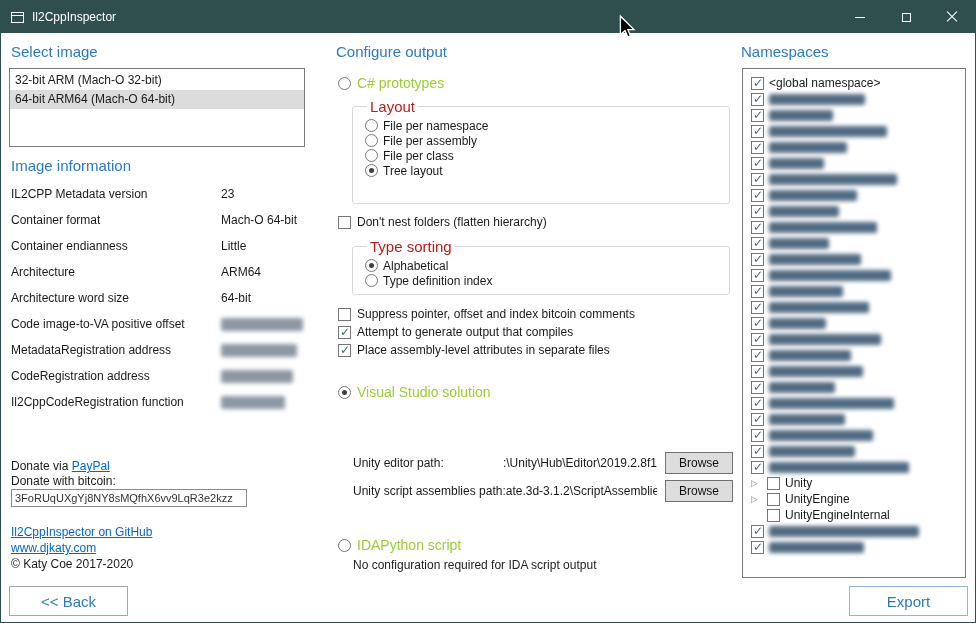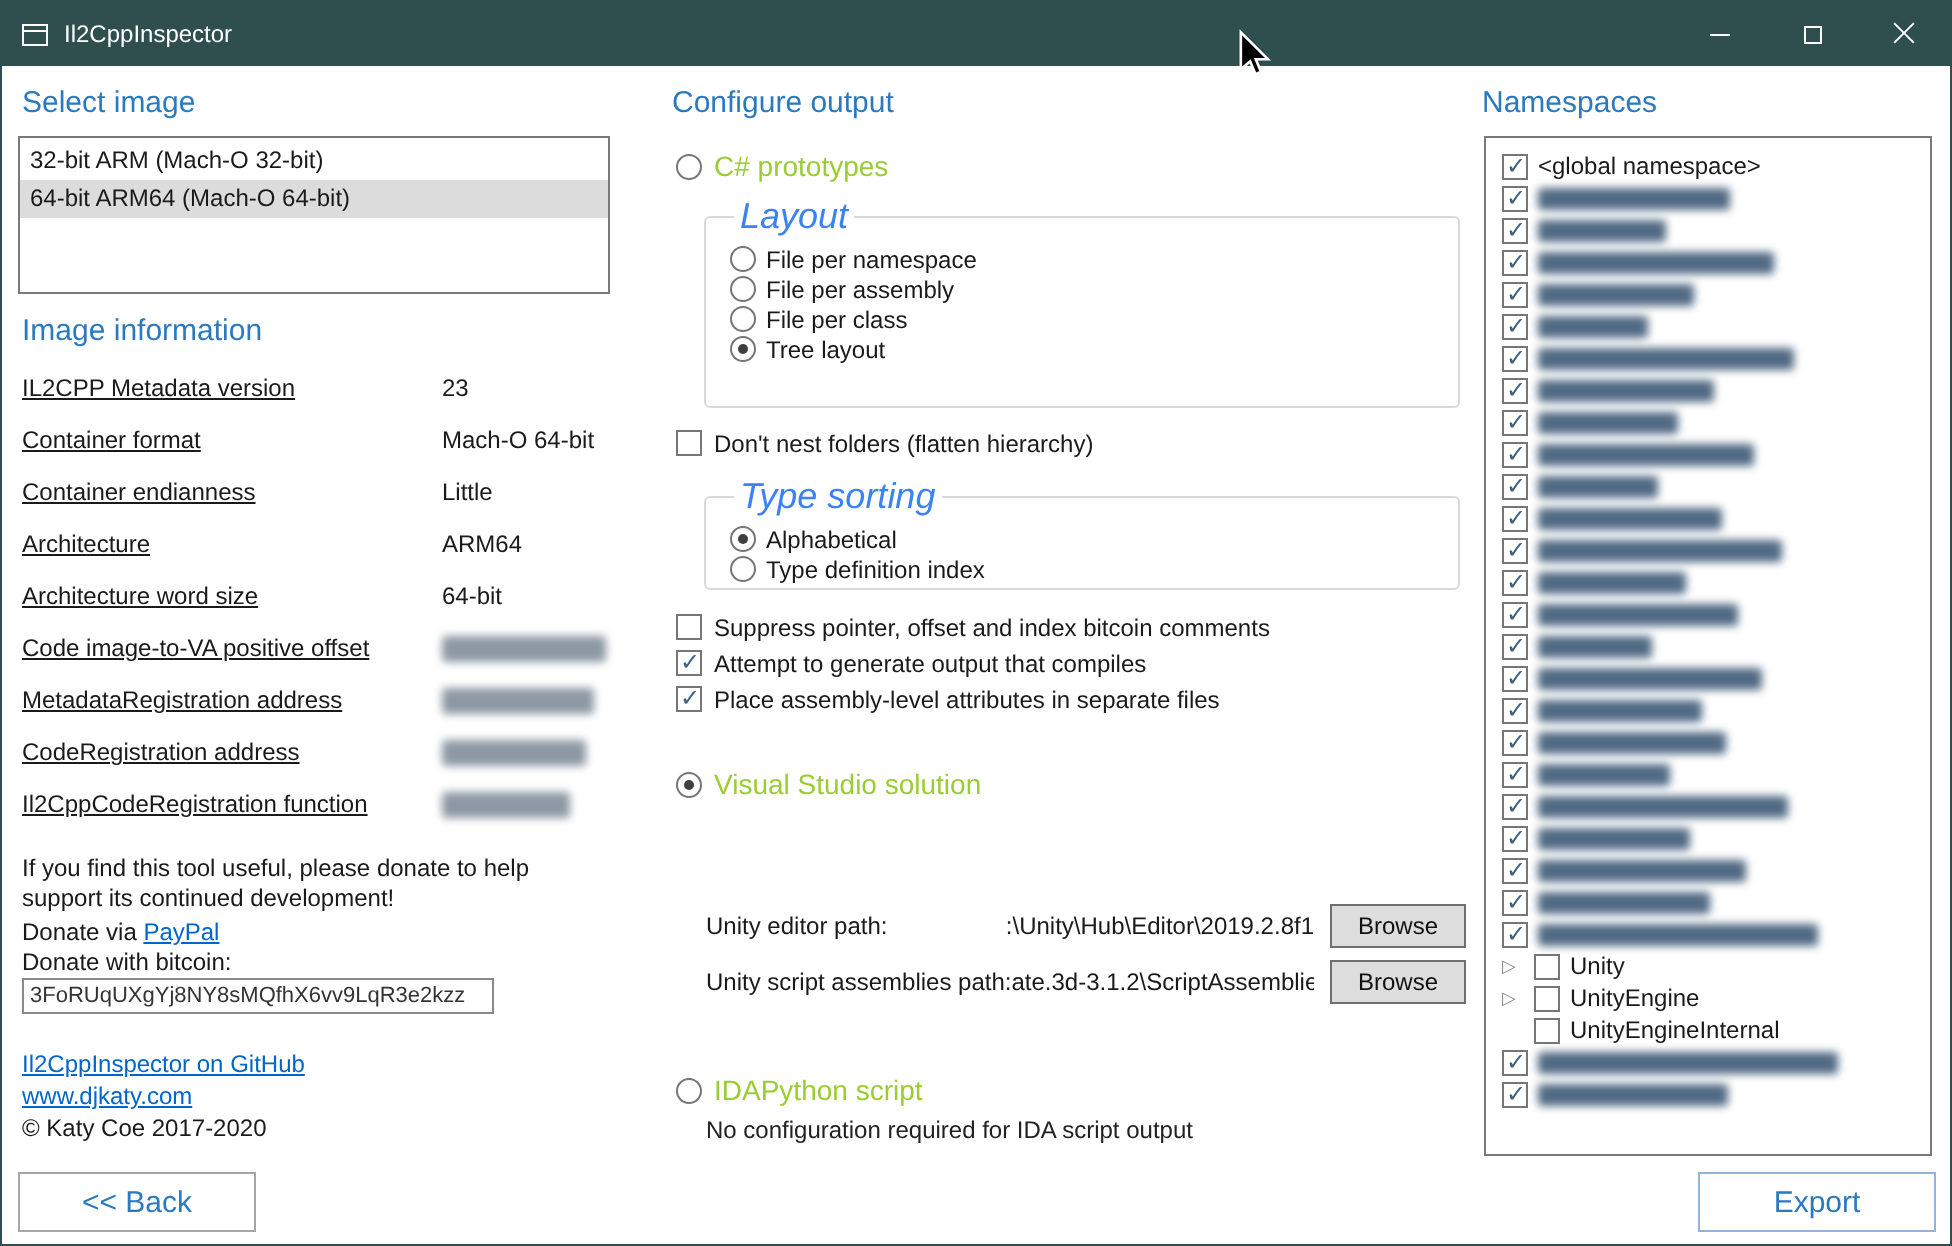--- a/index.html
+++ b/index.html
@@ -31,37 +31,37 @@
   .checkbox { width:13px; height:13px; border:1px solid #767676; background:#fff; position:relative; flex:none; display:inline-block; }
   .checkbox.checked::after { content:"\2713"; position:absolute; left:1px; top:-2px; font-size:12px; font-weight:bold; color:#41627e; }
 
   
   .listbox { position:absolute; left:8px; top:67px; width:296px; height:79px; border:1px solid #7a7a7a; background:#fff; padding-top:2px; }
   .list-item { height:19px; line-height:19px; padding-left:5px; font-size:12px; }
   .list-item.selected { background:#dcdcdc; }
 
   .info-rows { position:absolute; left:10px; top:186px; width:292px; }
   .info-row { display:flex; height:26px; align-items:flex-start; }
-  .info-label { width:210px; flex:none;text-decoration:underline; }
+  .info-label { width:210px; flex:none; }
   .info-value { flex:1; }
   .redact-val { height:13px; margin-top:1px; border-radius:2px; background:#8d98a4; filter:blur(2px); display:inline-block; }
 
   .donate { position:absolute; left:10px; top:426px; width:292px; line-height:15px; }
   .p-line { position:absolute; left:10px; }
   .bitcoin-input { position:absolute; left:10px; top:488px; width:236px; height:18px; border:1px solid #8a8a8a; font-family:"Liberation Sans","DejaVu Sans",sans-serif; font-size:11px; padding:0 3px; color:#333; }
 
   .big-btn { position:absolute; width:119px; height:30px; background:#fff; display:flex; align-items:center; justify-content:center; font-size:15px; color: var(--heading,#2b7ac0); font-family:"Liberation Sans","DejaVu Sans",sans-serif; cursor:pointer; }
   .back { left:8px; top:585px; border:1px solid #a6a6a6; }
   .export { left:848px; top:585px; border:1px solid #8fb6da; }
 
   
   .groupbox { position:absolute; border:1px solid #d9d9d9; border-radius:3px; padding:3px 0 0 12px; }
-  .groupbox legend { font-size:18px; color:#3b82f6; padding:0 3px; margin-left:2px;font-style:italic; }
+  .groupbox legend { font-size:15px; color:#b91c1c; padding:0 3px; margin-left:2px; }
   .g-row { display:flex; align-items:center; gap:5px; height:15px; font-size:12px; }
-  .cb-row { position:absolute; display:flex; align-items:flex-start; gap:6px; font-size:12px; }
+  .cb-row { position:absolute; display:flex; align-items:flex-end; gap:6px; font-size:12px; }
   .desc { position:absolute; line-height:15px; color:#222; }
   .path-row { position:absolute; left:352px; width:380px; display:flex; align-items:center; }
   .path-label { flex:none; }
   .path-value { flex:1; text-align:right; margin-right:8px; white-space:nowrap; overflow:hidden; }
   .browse-btn { flex:none; width:68px; height:22px; background:#ddd; border:1px solid #707070; font-family:"Liberation Sans","DejaVu Sans",sans-serif; font-size:12px; color:#111; cursor:pointer; }
 
   
   .ns-list { position:absolute; left:741px; top:67px; width:224px; height:510px; border:1px solid #7a7a7a; background:#fff; padding:6px 2px 0 8px; overflow:hidden; }
   .ns-row { display:flex; align-items:center; gap:5px; height:16px; font-size:12px; }
   .expander { width:11px; flex:none; font-size:9px; color:#8a8a8a; line-height:16px; }
@@ -130,21 +130,20 @@
       <div class="info-row">
         <span class="info-label">CodeRegistration address</span>
         <span class="redact-val" style="width: 72px;"></span>
       </div>
       <div class="info-row">
         <span class="info-label">Il2CppCodeRegistration function</span>
         <span class="redact-val" style="width: 64px;"></span>
       </div>
     </div>
 
-  <p class="donate">If you find this tool useful, please donate to help support its continued development!</p>
   <p class="p-line" style="top:458px"><span>Donate via </span><a class="link">PayPal</a></p>
   <p class="p-line" style="top:473px">Donate with bitcoin:</p>
   <input class="bitcoin-input" value="3FoRUqUXgYj8NY8sMQfhX6vv9LqR3e2kzz" style="">
 
   <a class="link p-line" style="top:524px">Il2CppInspector on GitHub</a>
   <a class="link p-line" style="top:540px">www.djkaty.com</a>
   <p class="p-line" style="top:556px">© Katy Coe 2017-2020</p>
 
   <div class="big-btn back">&lt;&lt; Back</div>
 

